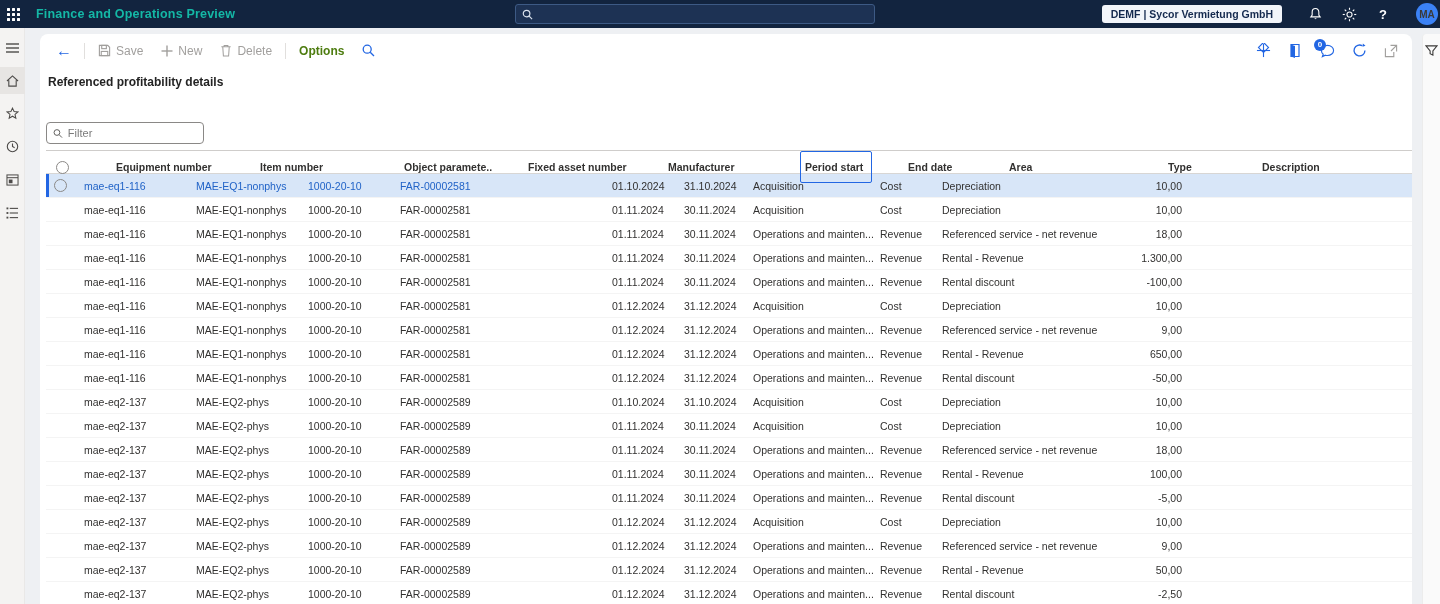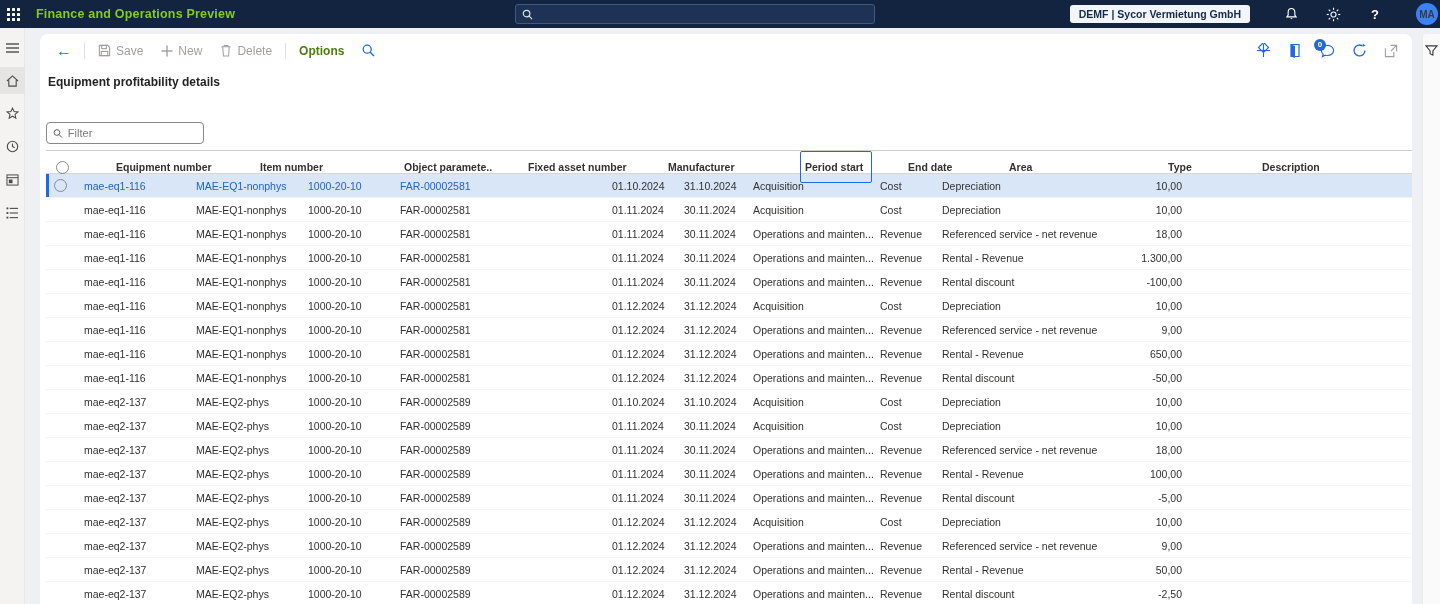--- a/index.html
+++ b/index.html
@@ -4,26 +4,26 @@
 <style>
   * { margin:0; padding:0; box-sizing:border-box; }
   html,body { width:1440px; height:604px; overflow:hidden; }
   body { font-family:"Liberation Sans", sans-serif; background:#eef0f3; position:relative; color:#323130; }
 
   
   .topbar { position:absolute; left:0; top:0; width:1440px; height:28px; background:#12243f; display:flex; align-items:center; z-index:10; }
   .waffle { width:26px; height:28px; display:flex; align-items:center; justify-content:center; cursor:pointer; }
   .waffle-grid { display:grid; grid-template-columns:repeat(3,3px); grid-gap:2px; }
   .waffle-grid i { width:3px; height:3px; background:#fff; border-radius:0.5px; }
-  .app-title { color:#84cc16; font-size:12.5px; font-weight:bold; margin-left:10px; letter-spacing:.2px; }
+  .app-title { color:#14b8a6; font-size:12.5px; font-weight:bold; margin-left:10px; letter-spacing:.2px; }
   .top-search { position:absolute; left:515px; top:4px; width:360px; height:20px; background:#1d3254; border:1px solid #3d5a85; border-radius:3px; display:flex; align-items:center; padding:0 6px; }
   .top-search svg { flex:0 0 auto; }
   .top-search input { background:transparent; border:none; outline:none; color:#dbe3ee; font-size:11px; margin-left:6px; width:100%; font-family:"Liberation Sans",sans-serif; }
   .top-search input::placeholder { color:#cfd8e6; opacity:1; }
-  .top-right { position:absolute; right:0; top:0; height:28px; display:flex; align-items:center; gap:12px; }
+  .top-right { position:absolute; right:0; top:0; height:28px; display:flex; align-items:center; gap:4px; }
   .env-badge { background:#f2f5fa; color:#14294e; font-size:10.5px; font-weight:bold; border-radius:3px; padding:3px 9px; margin-right:14px; white-space:nowrap; cursor:pointer; }
   .top-icon { width:30px; height:28px; display:flex; align-items:center; justify-content:center; color:#fff; cursor:pointer; }
   .help-glyph { font-size:13px; font-weight:bold; color:#fff; }
   .avatar { width:22px; height:22px; border-radius:50%; background:#3b82f6; color:#3b3a39; font-size:10px; font-weight:bold; display:flex; align-items:center; justify-content:center; margin:0 2px 0 14px; cursor:pointer; }
 
   
   .sidebar { position:absolute; left:0; top:28px; width:25px; height:576px; background:#f4f3f2; border-right:1px solid #e9e8e7; z-index:5; }
   .nav-btn { width:25px; height:27px; display:flex; align-items:center; justify-content:center; color:#4d4b49; cursor:pointer; }
   .nav-btn.active { background:#e7e5e3; }
   .nav-btn.gap { margin-top:6px; }
@@ -238,21 +238,21 @@
       </span>
       <span class="tb-icon">
         <svg width="14" height="14" viewBox="0 0 15 15">
             <path d="M1.5 4.5v9h9v-5" fill="none" stroke="#a19f9d" stroke-width="1.2"></path>
             <path d="M7 1.5h6.5V8M13.5 1.5 7.5 7.5" fill="none" stroke="#a19f9d" stroke-width="1.2"></path>
           </svg>
       </span>
     </div>
   </div>
 
-  <div class="page-title">Equipment profitability details</div>
+  <div class="page-title">Referenced profitability details</div>
 
   <div class="filter-box">
     <svg width="11" height="11" viewBox="0 0 12 12">
         <circle cx="4.8" cy="4.8" r="3.5" fill="none" stroke="#605e5c" stroke-width="1.2"></circle>
         <line x1="7.5" y1="7.5" x2="11" y2="11" stroke="#605e5c" stroke-width="1.2"></line>
       </svg>
     <input type="text" placeholder="Filter" style="">
   </div>
 
   <div class="grid">

